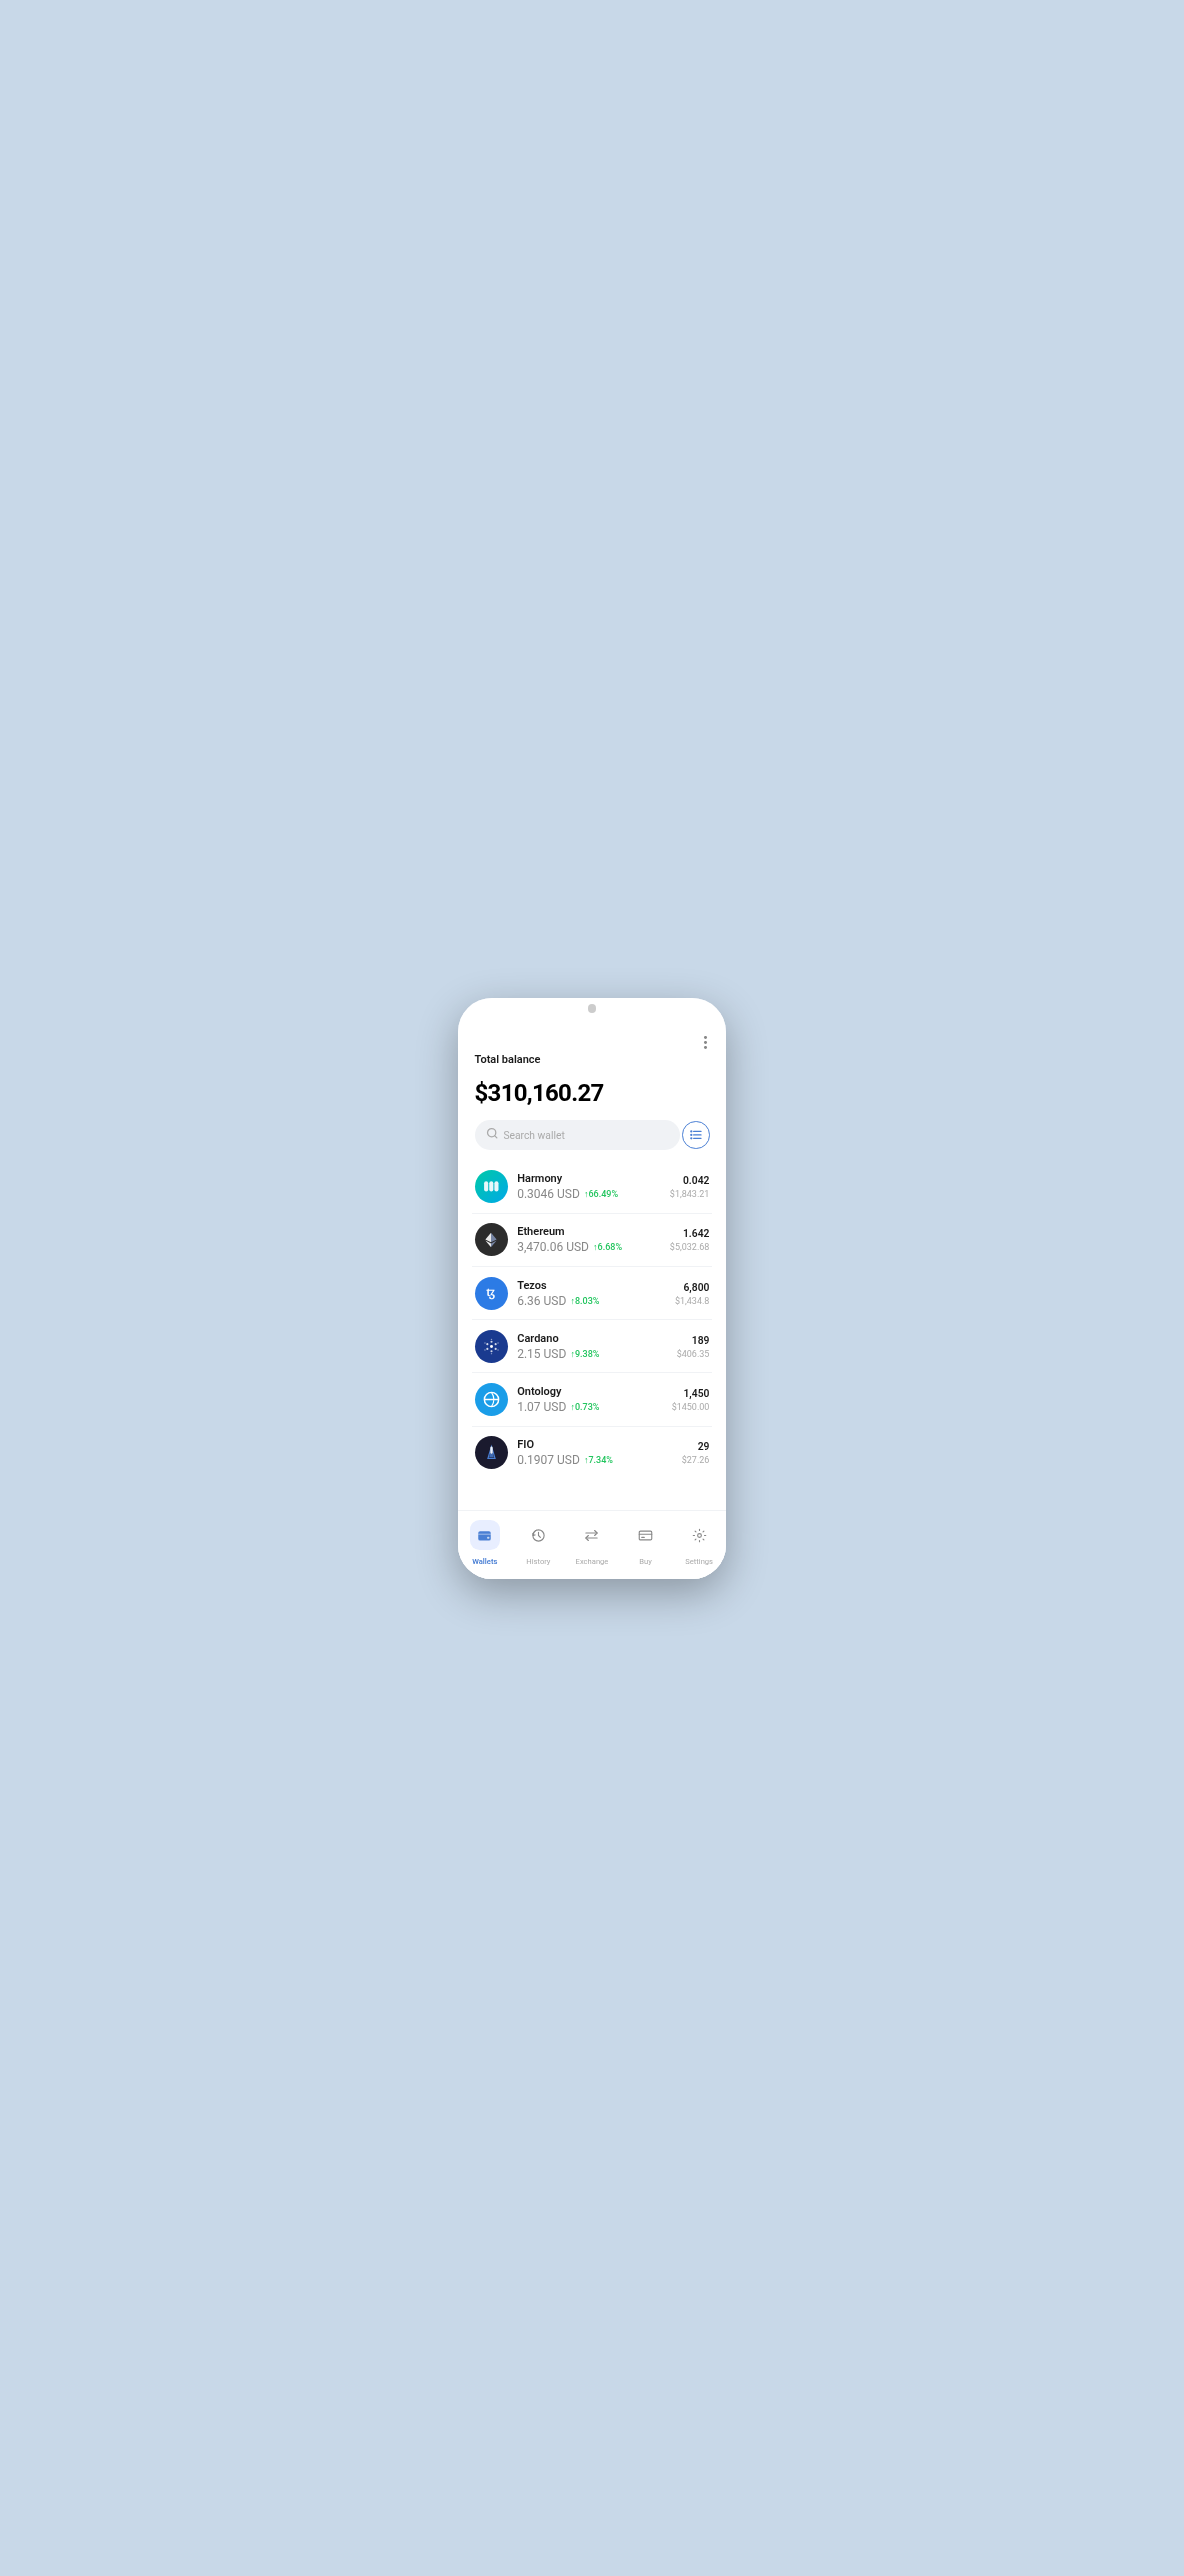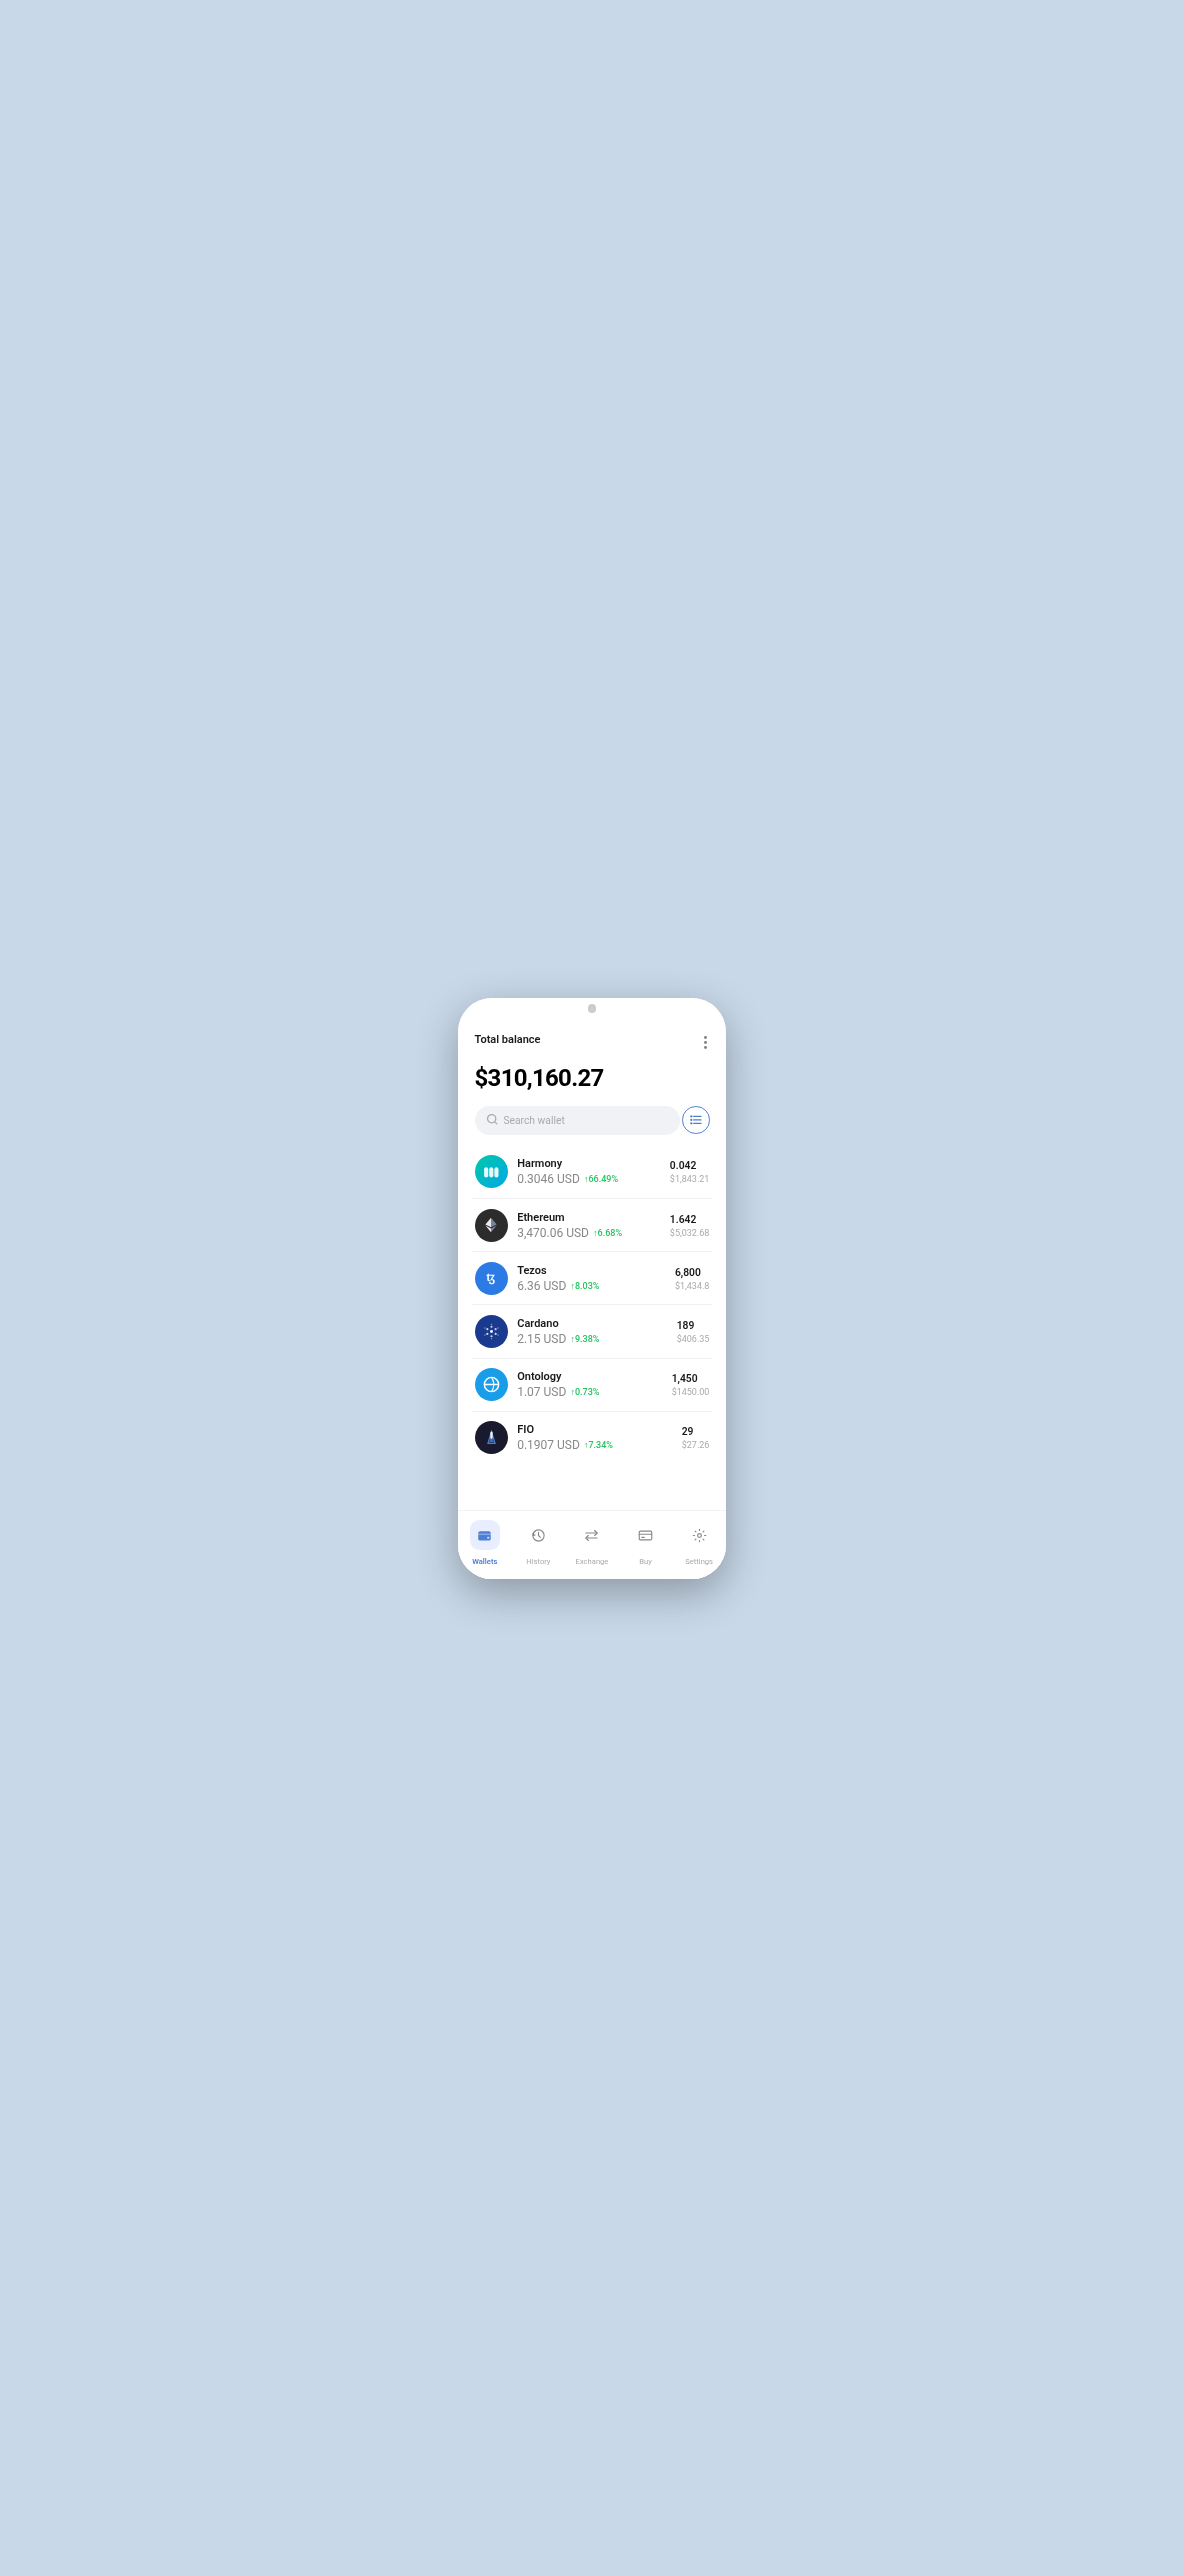--- a/index.html
+++ b/index.html
@@ -45,20 +45,21 @@
     .header {
       padding: 13.8px 16.5px 6.9px;
       display: flex;
       justify-content: space-between;
       align-items: flex-start;
     }
     .header-title {
       font-size: 11px;
       font-weight: 600;
       color: #1a1a1a;
+      margin-top: 20px;
     }
     .more-icon {
       display: flex;
       flex-direction: column;
       gap: 2.1px;
       padding: 2.8px;
       cursor: pointer;
     }
     .more-dot {
       width: 2.8px;
@@ -154,21 +155,21 @@
     .coin-price {
       font-size: 12px;
       color: #888;
     }
     .coin-change {
       font-size: 9px;
       color: #22c55e;
       font-weight: 500;
     }
     .coin-balance {
-      text-align: left;
+      text-align: right;
     }
     .coin-amount {
       font-size: 10.3px;
       font-weight: 600;
       color: #1a1a1a;
       margin-bottom: 2.1px;
     }
     .coin-usd {
       font-size: 9px;
       color: #aaa;

